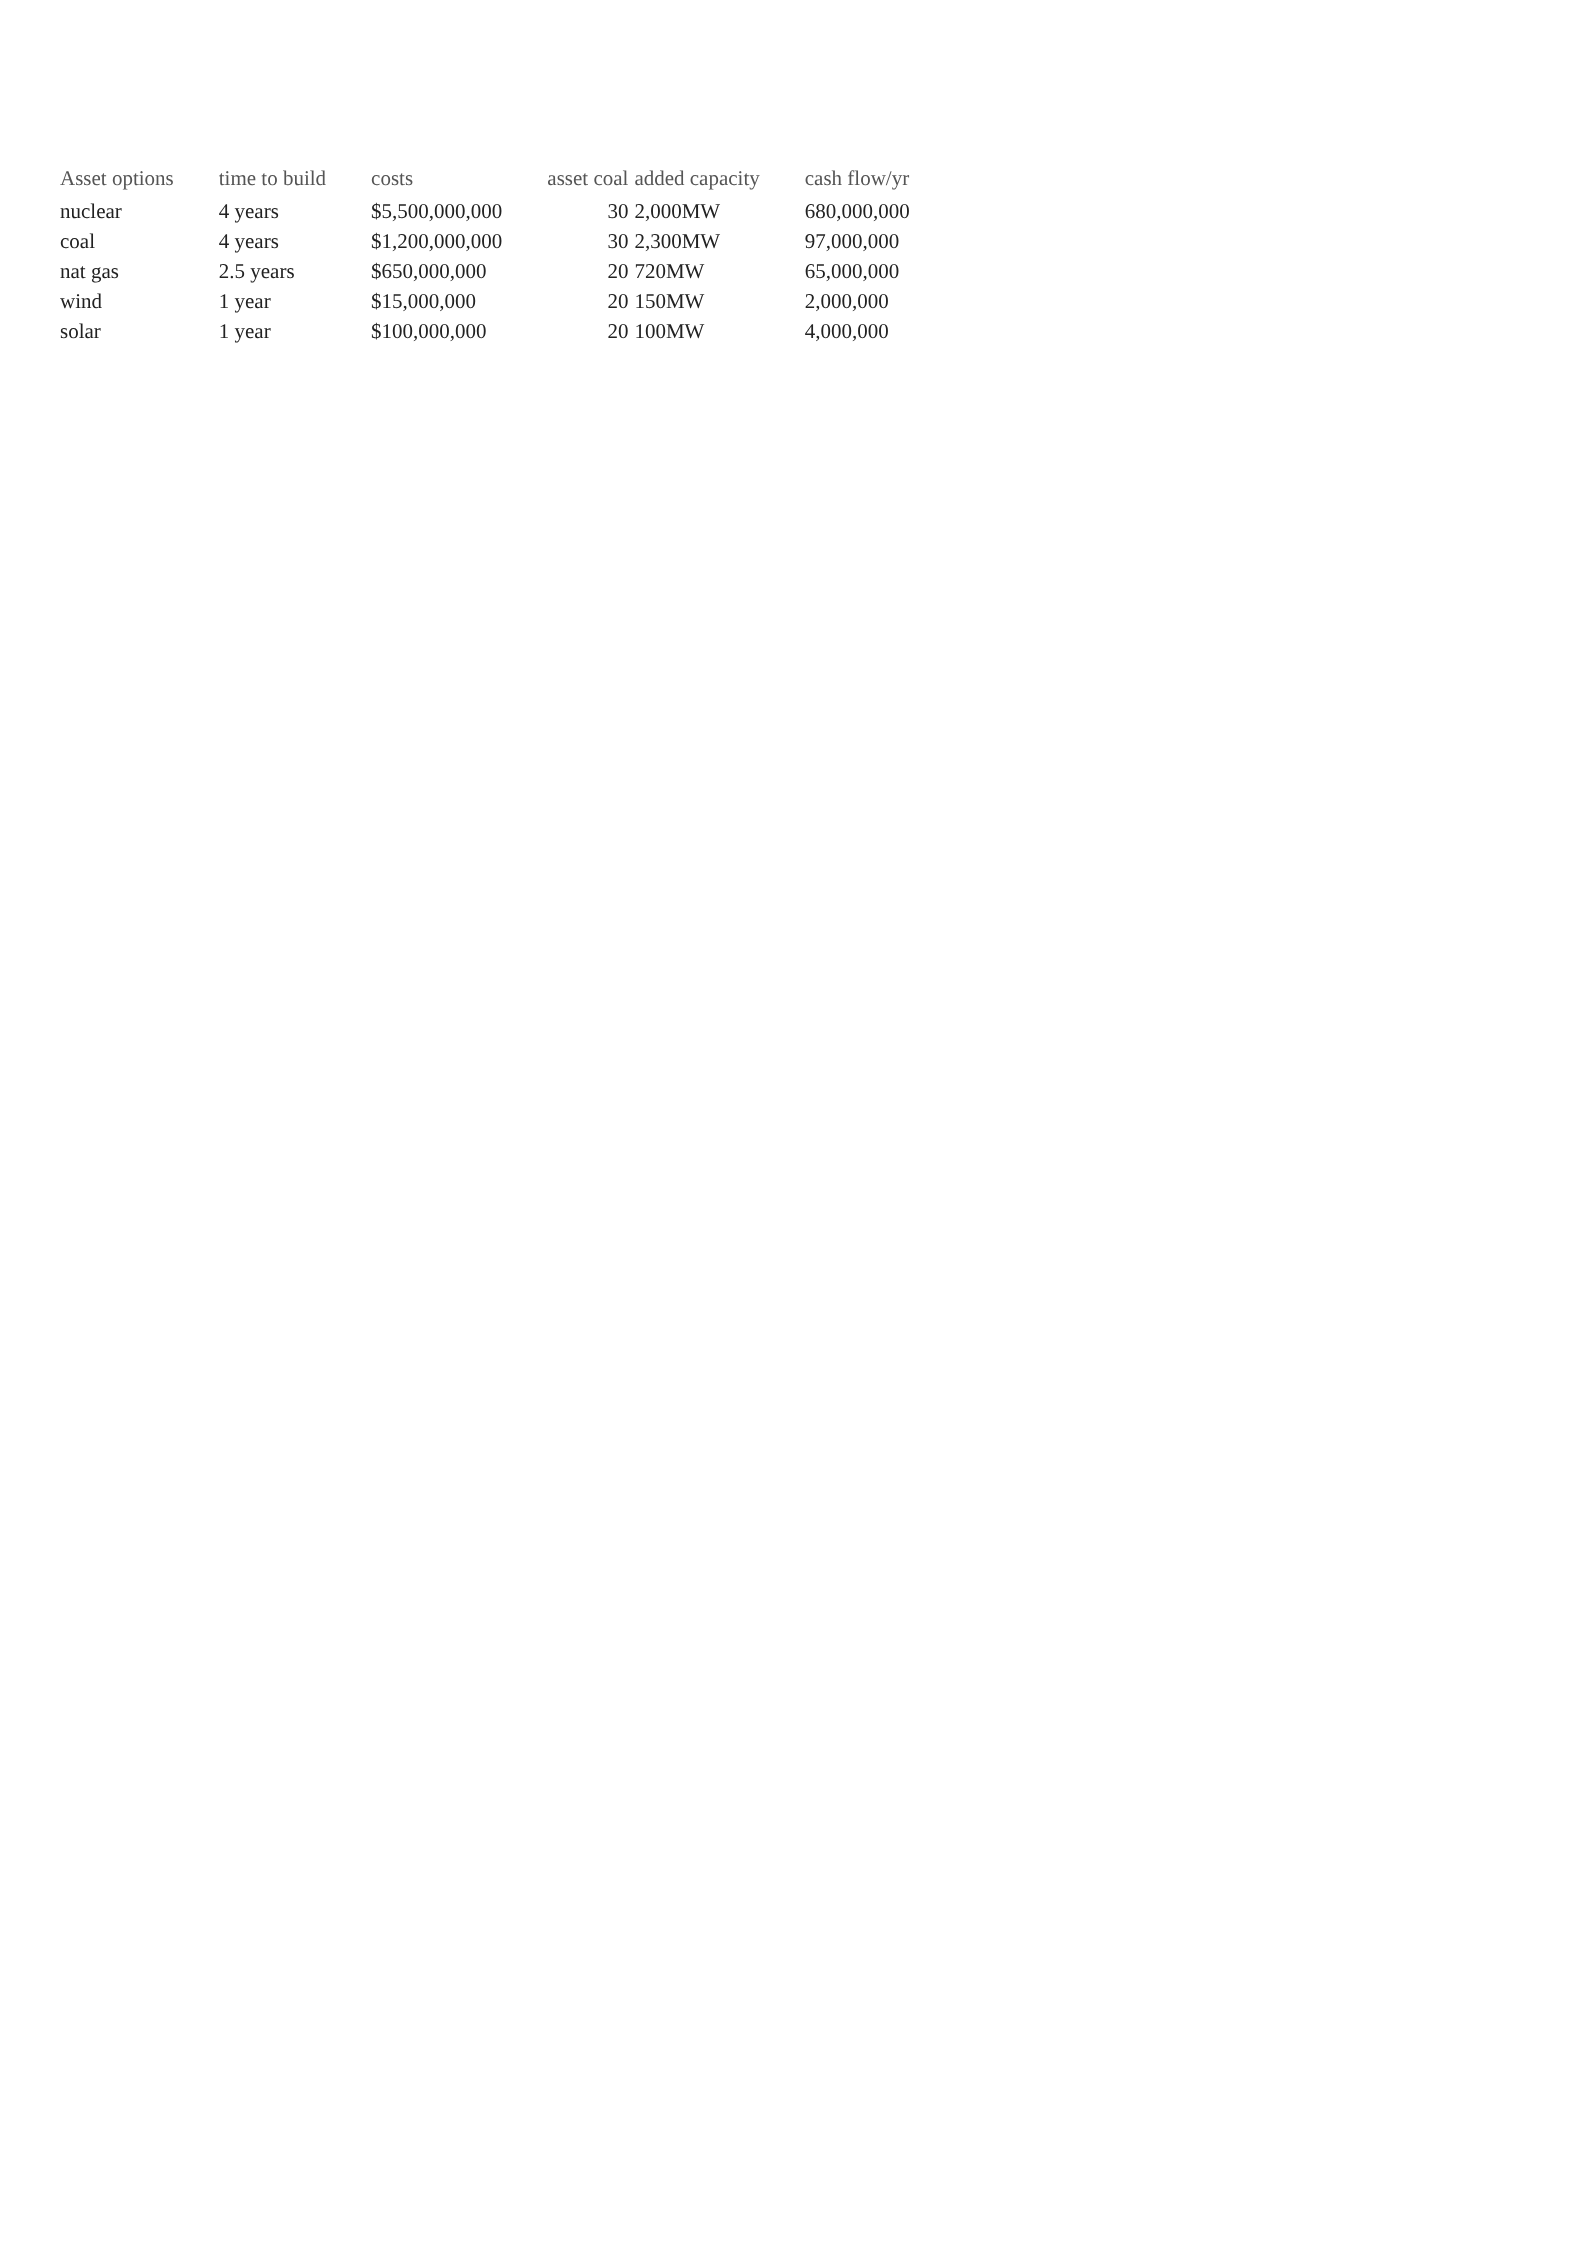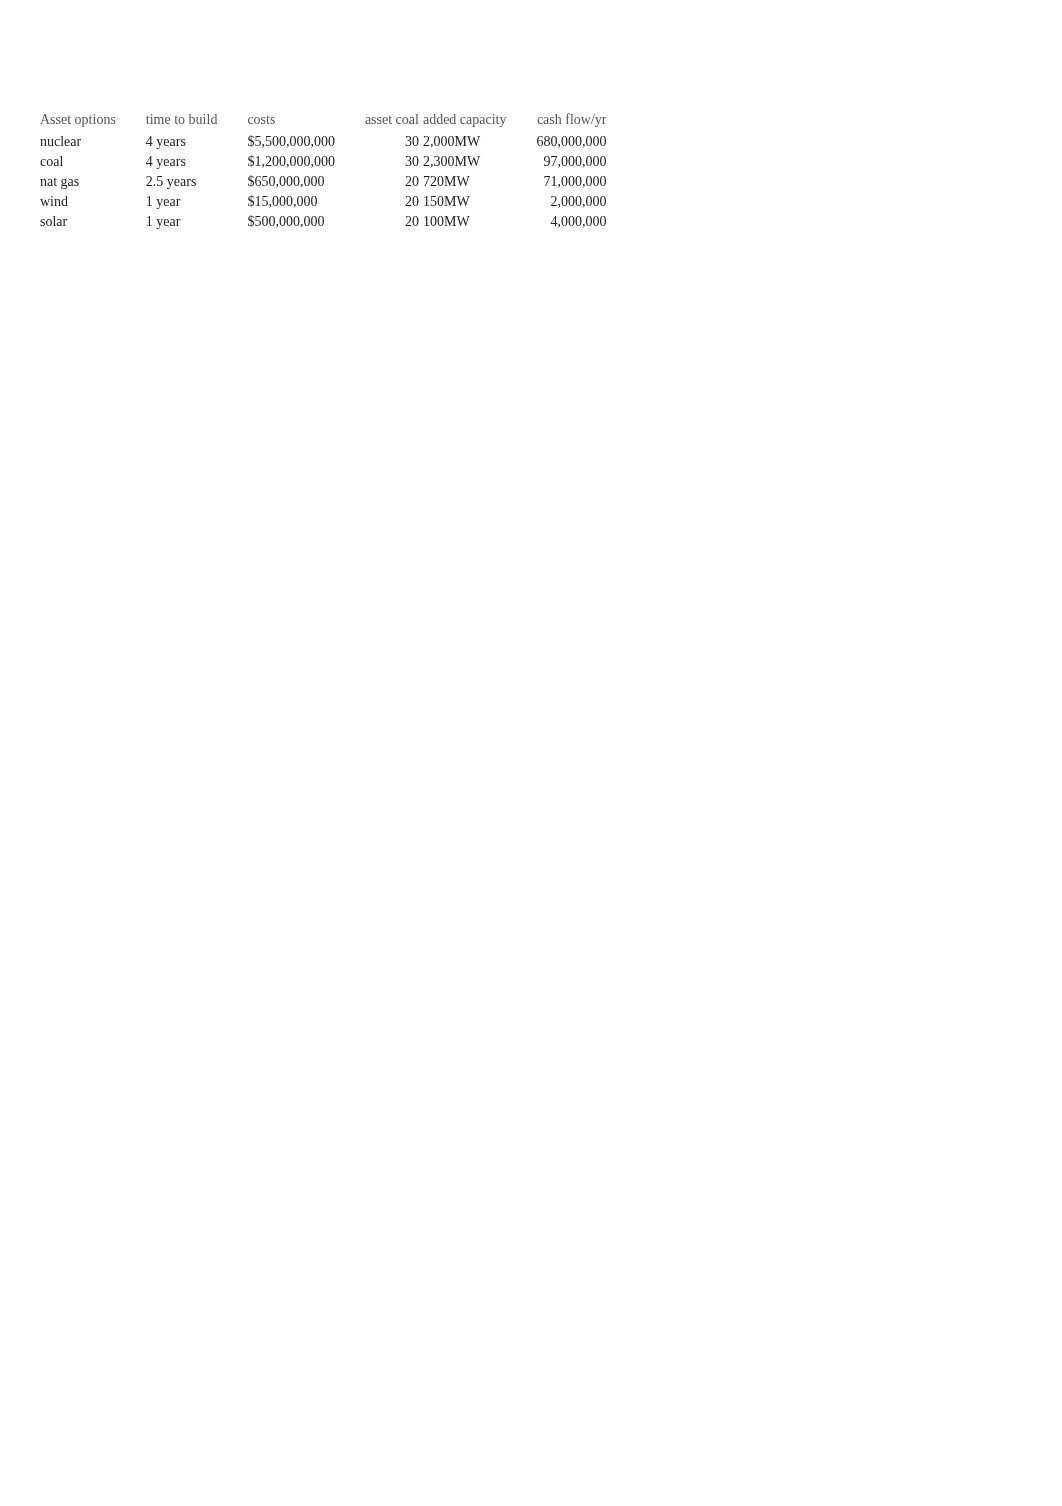--- a/index.html
+++ b/index.html
@@ -51,21 +51,20 @@
       text-align: right;
       padding-right: 4px;
     }
 
     td.added-capacity, th.added-capacity {
       text-align: left;
       padding-right: 30px;
     }
 
     td.cashflow, th.cashflow {
-      text-align: right;
       padding-right: 0;
     }
   </style>
 </head>
 <body>
 
 <div class="table-container">
   <table>
     <thead>
       <tr>
@@ -93,33 +92,33 @@
           <td class="asset-term">30</td>
           <td class="added-capacity">2,300MW</td>
           <td class="cashflow">97,000,000</td>
         </tr>
         <tr>
           <td>nat gas</td>
           <td>2.5 years</td>
           <td class="costs">$650,000,000</td>
           <td class="asset-term">20</td>
           <td class="added-capacity">720MW</td>
-          <td class="cashflow">71,000,000</td>
+          <td class="cashflow">65,000,000</td>
         </tr>
         <tr>
           <td>wind</td>
           <td>1 year</td>
           <td class="costs">$15,000,000</td>
           <td class="asset-term">20</td>
           <td class="added-capacity">150MW</td>
           <td class="cashflow">2,000,000</td>
         </tr>
         <tr>
           <td>solar</td>
           <td>1 year</td>
-          <td class="costs">$500,000,000</td>
+          <td class="costs">$100,000,000</td>
           <td class="asset-term">20</td>
           <td class="added-capacity">100MW</td>
           <td class="cashflow">4,000,000</td>
         </tr>
       </tbody>
   </table>
 </div>
 
 </body></html>

